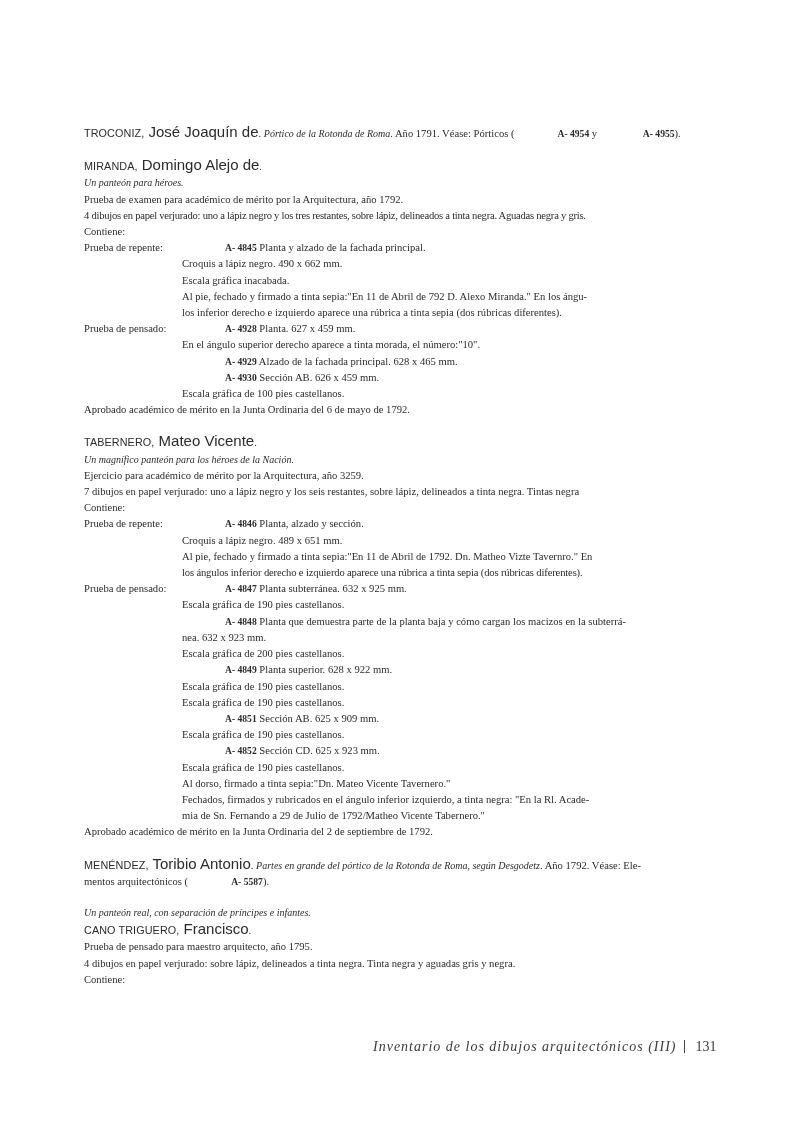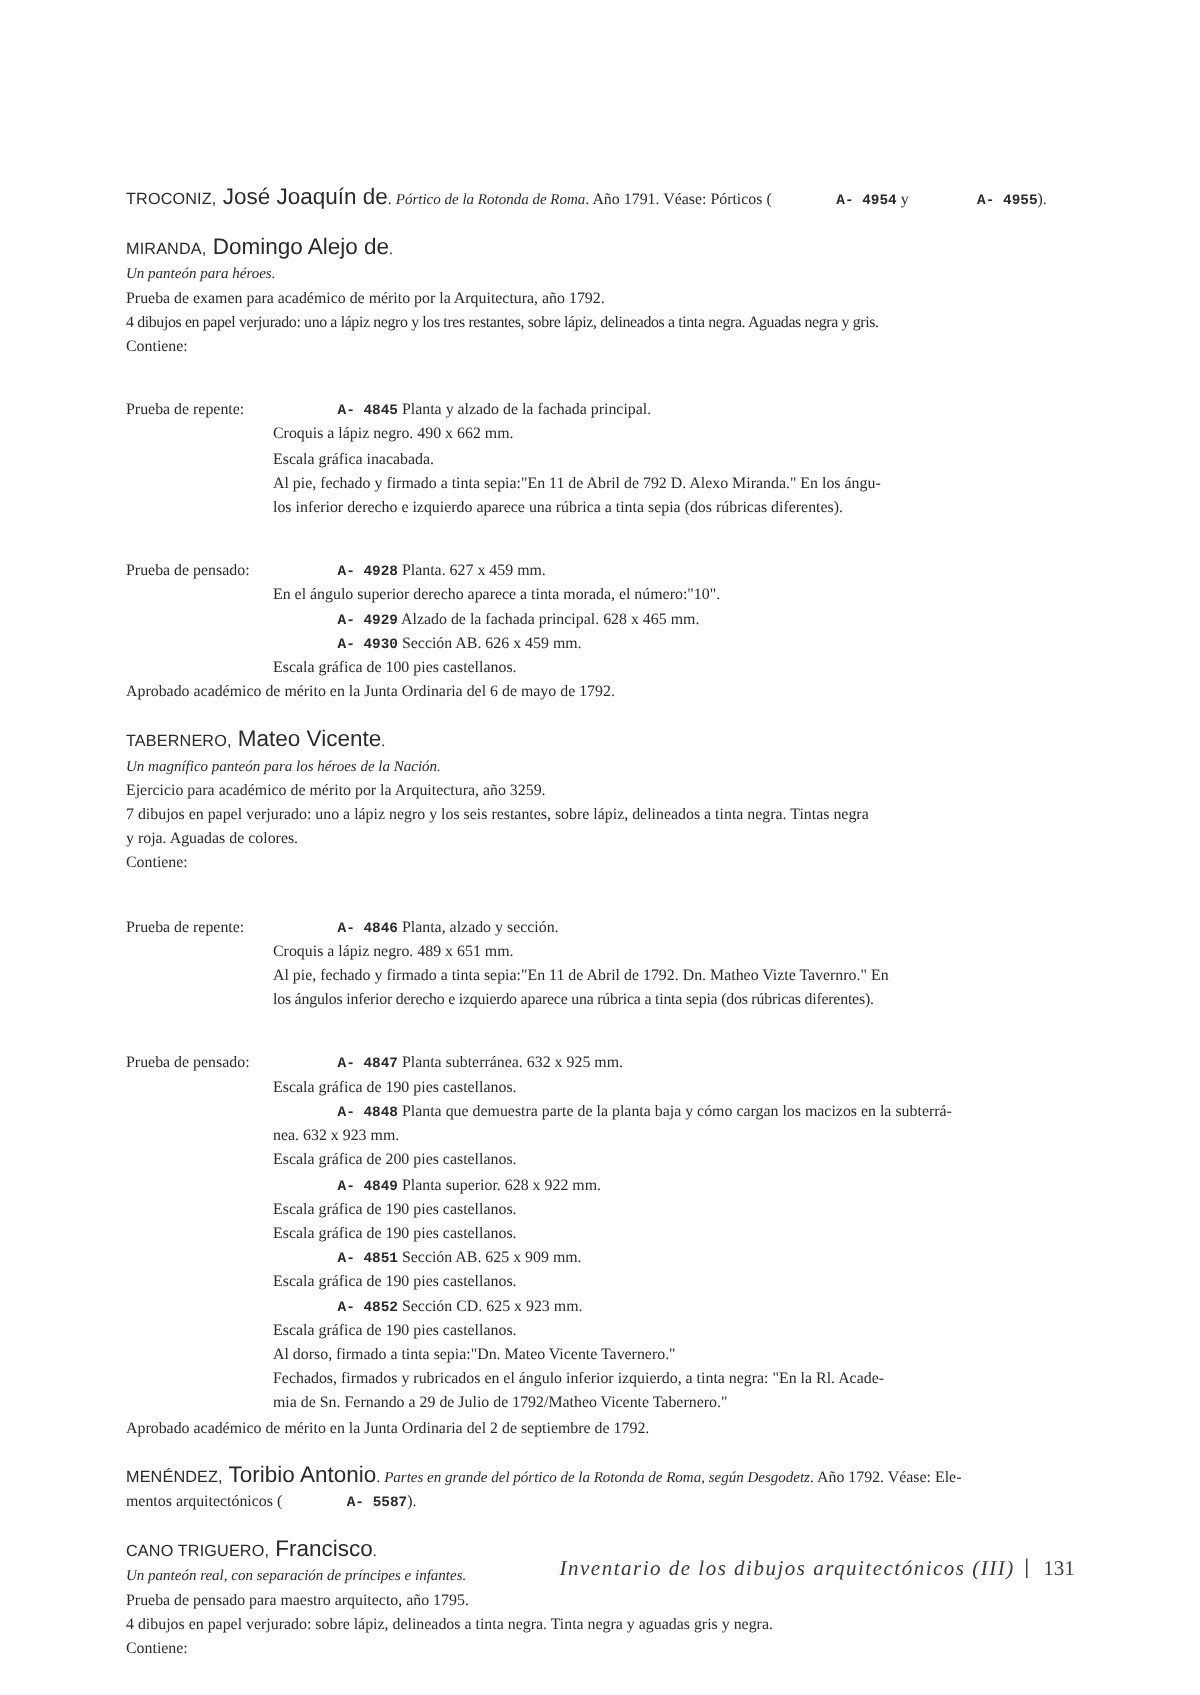--- a/index.html
+++ b/index.html
@@ -8,22 +8,22 @@
     font-family: "Liberation Serif", "DejaVu Serif", serif;
     color: #2a2a2a;
   }
   .page { position: absolute; left: 84px; top: 124px; width: 600px; font-size: 10.6px; line-height: 16.2px; }
   .entry { margin: 0; }
   .gap { height: 15px; }
   .line { white-space: nowrap; }
   .surname { font-family: "Liberation Sans", "DejaVu Sans", sans-serif; font-size: 10.8px; letter-spacing: 0.1px; }
   .given { font-family: "Liberation Sans", "DejaVu Sans", sans-serif; font-size: 15px; }
   .it { font-style: italic; font-size: 10px; }
-  .b { font-weight: bold; font-family: Liberation Mono, monospace; font-size: 9.6px; padding-left: 43px; }
-  .row { display: flex; margin-top: 26px; }
+  .b { font-weight: bold; font-family: Liberation Serif, serif; font-size: 9.6px; padding-left: 43px; }
+  .row { display: flex; }
   .lbl { width: 98px; flex: 0 0 98px; white-space: nowrap; }
   .cell { flex: 1; }
   .footer { position: absolute; top: 1039px; left: 373px; font-size: 14px; color: #3a3a3a; white-space: nowrap; }
   .footer .ftitle { font-style: italic; letter-spacing: 1px; }
   .footer .sep { display: inline-block; width: 1px; height: 13px; background: #444; margin: 0 10px 0 8px; vertical-align: -2px; }
 </style>
 </head>
 <body>
 
 <div class="page">
@@ -61,21 +61,20 @@
     </div>
     <div class="line">Aprobado académico de mérito en la Junta Ordinaria del 6 de mayo de 1792.</div>
   </div>
   <div class="gap"></div>
 
   <div class="entry">
     <div class="line"><span class="surname">TABERNERO,</span><span class="given"> Mateo Vicente</span>.</div>
     <div class="line it">Un magnífico panteón para los héroes de la Nación.</div>
     <div class="line">Ejercicio para académico de mérito por la Arquitectura, año 3259.</div>
     <div class="line">7 dibujos en papel verjurado: uno a lápiz negro y los seis restantes, sobre lápiz, delineados a tinta negra. Tintas negra</div>
-    <div class="line">y roja. Aguadas de colores.</div>
     <div class="line">Contiene:</div>
     <div class="row">
       <div class="lbl">Prueba de repente:</div>
       <div class="cell">
         <div class="line"><span class="b">A- 4846</span><span> Planta, alzado y sección.</span></div>
         <div class="line">Croquis a lápiz negro. 489 x 651 mm.</div>
         <div class="line">Al pie, fechado y firmado a tinta sepia:"En 11 de Abril de 1792. Dn. Matheo Vizte Tavernro." En</div>
         <div class="line" style="letter-spacing:-0.15px">los ángulos inferior derecho e izquierdo aparece una rúbrica a tinta sepia (dos rúbricas diferentes).</div>
       </div>
     </div>
@@ -103,22 +102,22 @@
   </div>
   <div class="gap"></div>
 
   <div class="entry">
     <div class="line"><span class="surname">MENÉNDEZ,</span><span class="given"> Toribio Antonio</span>. <span class="it">Partes en grande del pórtico de la Rotonda de Roma, según Desgodetz</span><span>. Año 1792. Véase: Ele-</span></div>
     <div class="line"><span>mentos arquitectónicos (</span><span class="b">A- 5587</span><span>).</span></div>
   </div>
   <div class="gap"></div>
 
   <div class="entry">
+    <div class="line it">Un panteón real, con separación de príncipes e infantes.</div>
     <div class="line"><span class="surname">CANO TRIGUERO,</span><span class="given"> Francisco</span>.</div>
-    <div class="line it">Un panteón real, con separación de príncipes e infantes.</div>
     <div class="line">Prueba de pensado para maestro arquitecto, año 1795.</div>
     <div class="line">4 dibujos en papel verjurado: sobre lápiz, delineados a tinta negra. Tinta negra y aguadas gris y negra.</div>
     <div class="line">Contiene:</div>
   </div>
 </div>
 
 <div class="footer">
   <span class="ftitle">Inventario de los dibujos arquitectónicos (III)</span><span class="sep"></span><span>131</span>
 </div>
 

